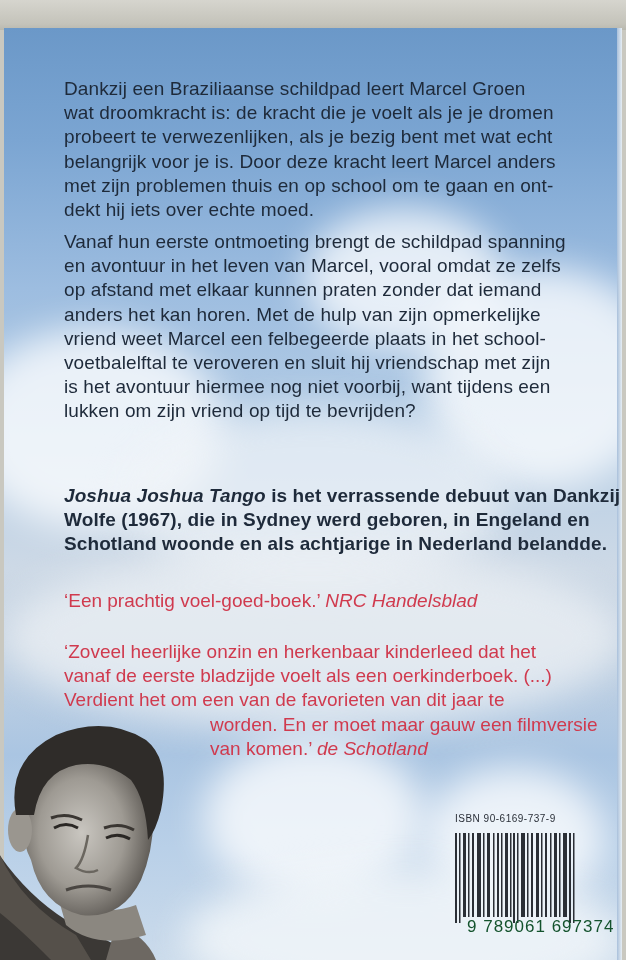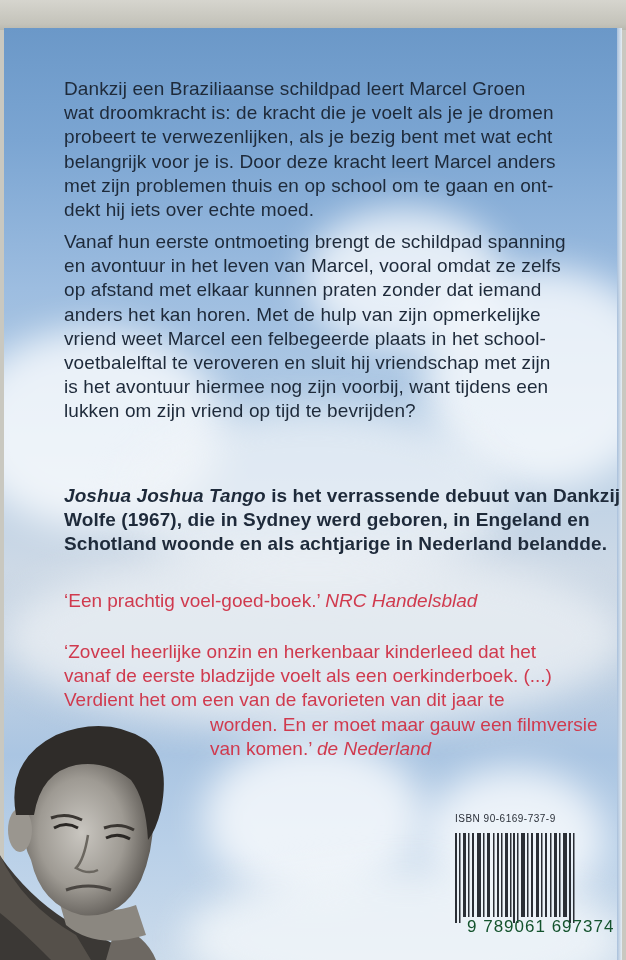--- a/index.html
+++ b/index.html
@@ -53,40 +53,40 @@
   <span class="line">dekt hij iets over echte moed.</span>
 </div>
 
 <div class="text p2">
   <span class="line">Vanaf hun eerste ontmoeting brengt de schildpad spanning</span>
   <span class="line">en avontuur in het leven van Marcel, vooral omdat ze zelfs</span>
   <span class="line">op afstand met elkaar kunnen praten zonder dat iemand</span>
   <span class="line">anders het kan horen. Met de hulp van zijn opmerkelijke</span>
   <span class="line">vriend weet Marcel een felbegeerde plaats in het school-</span>
   <span class="line">voetbalelftal te veroveren en sluit hij vriendschap met zijn</span>
-  <span class="line">is het avontuur hiermee nog zijn voorbij, want tijdens een</span>
+  <span class="line">is het avontuur hiermee nog niet voorbij, want tijdens een</span>
   <span class="line">lukken om zijn vriend op tijd te bevrijden?</span>
 </div>
 
 <div class="text p3">
   <span class="line"><i>Joshua Joshua Tango</i><span> is het verrassende debuut van Dankzij</span></span>
   <span class="line">Wolfe (1967), die in Sydney werd geboren, in Engeland en</span>
   <span class="line">Schotland woonde en als achtjarige in Nederland belandde.</span>
 </div>
 
 <div class="q q1">
   <span>‘Een prachtig voel-goed-boek.’ </span><span class="src">NRC Handelsblad</span>
 </div>
 
 <div class="q q2">
   <span class="line">‘Zoveel heerlijke onzin en herkenbaar kinderleed dat het</span>
   <span class="line">vanaf de eerste bladzijde voelt als een oerkinderboek. (...)</span>
   <span class="line">Verdient het om een van de favorieten van dit jaar te</span>
   <span class="line ind">worden. En er moet maar gauw een filmversie</span>
-  <span class="line ind"><span>van komen.’ </span><span class="src">de Nederland</span></span>
+  <span class="line ind"><span>van komen.’ </span><span class="src">de Schotland</span></span>
 </div>
 
 <svg class="photo" viewBox="0 0 225 240">
   <defs>
     <radialGradient id="face" cx="45%" cy="50%" r="55%">
       <stop offset="0%" stop-color="#c9c6c0"></stop>
       <stop offset="60%" stop-color="#9e9a93"></stop>
       <stop offset="100%" stop-color="#5e5a55"></stop>
     </radialGradient>
   </defs>

